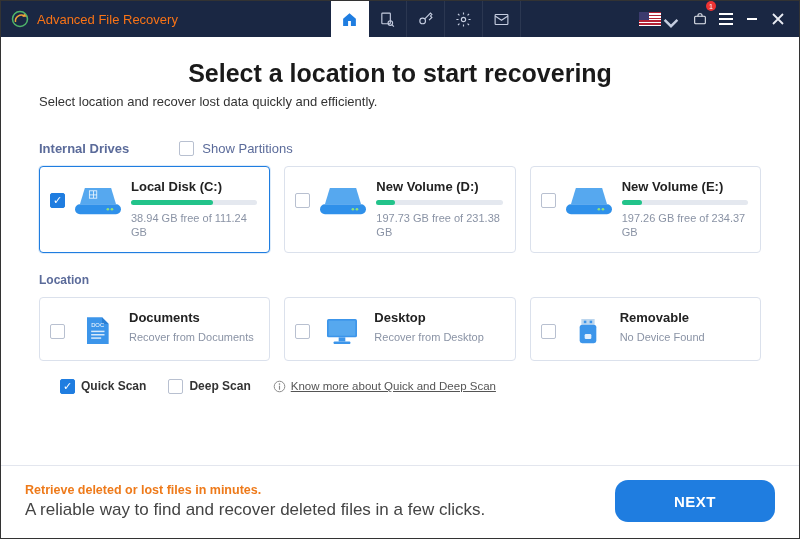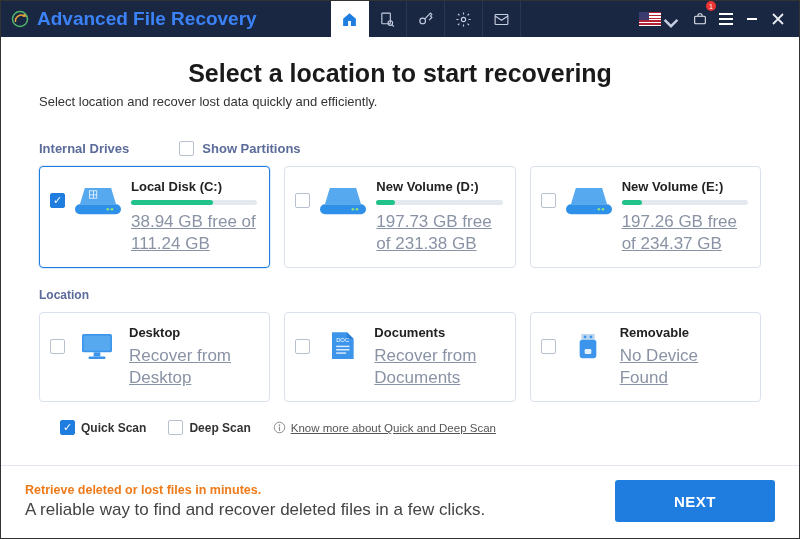--- a/index.html
+++ b/index.html
@@ -10,21 +10,21 @@
   }
   
   .titlebar {
     height: 36px; background: #1a2743; display: flex; align-items: center;
     color: #fff; position: relative;
   }
   .app-logo {
     width: 18px; height: 18px; margin: 0 8px 0 10px; position: relative;
   }
   .app-logo svg { width: 100%; height: 100%; }
-  .app-name { font-size: 19px; font-weight: 700; color: #3b82f6; }
+  .app-name { font-size: 13px; font-weight: 400; color: #f97316; }
   .mid-toolbar {
     position: absolute; left: 330px; top: 0; height: 36px; display: flex;
   }
   .tbtn {
     width: 38px; height: 36px; display: flex; align-items: center; justify-content: center;
     border-right: 1px solid rgba(255,255,255,.08); cursor: pointer;
   }
   .tbtn.active { background: #fff; }
   .tbtn svg { width: 17px; height: 17px; }
   .right-tools {
@@ -59,58 +59,58 @@
   .sect-row {
     display:flex; align-items:center; margin-top:32px; font-size:13px; color:#5b6b9a; font-weight:600;
   }
   .sect-label { margin-right: 50px; }
   .chk {
     width:15px; height:15px; border:1px solid #b8c0d0; border-radius:2px; background:#fff;
     display:inline-flex; align-items:center; justify-content:center; margin-right:8px; cursor:pointer;
   }
   .chk.checked { background:#1f7de0; border-color:#1f7de0; }
   .chk.checked::after { content:"✓"; color:#fff; font-size:11px; line-height:1; }
-  .chklabel { font-size:13px; color:#5b6b9a; font-weight:700; }
+  .chklabel { font-size:13px; color:#5b6b9a; font-weight:400; }
   .cards {
     display:flex; gap:14px; margin-top:10px;
   }
   .card {
     flex:1; border:1px solid #dbe1ec; border-radius:4px; padding:12px 12px 12px 10px;
     display:flex; align-items:flex-start; position:relative; cursor:pointer; background:#fff;
   }
   .card.selected { border:1.5px solid #1f7de0; box-shadow: 0 0 0 1px rgba(31,125,224,0.15); }
   .card .card-chk { margin-top:14px; margin-right:8px; flex:none; }
   .drive-icon { width:46px; height:34px; margin:4px 10px 0 2px; flex:none; }
   .loc-icon { width:40px; height:34px; margin:4px 12px 0 4px; flex:none; }
   .card-body { flex:1; min-width:0; }
   .card-title { font-size:13px; font-weight:700; color:#222; }
   .bar {
     height:5px; background:#e4e8ef; border-radius:3px; margin:6px 0 6px 0; position:relative; width:100%;
   }
   .bar-fill { position:absolute; left:0; top:0; bottom:0; background:#22c38a; border-radius:3px; }
-  .card-sub { font-size:17px; color:#8a93a5; line-height:1.3;text-decoration:underline; }
+  .card-sub { font-size:11px; color:#8a93a5; line-height:1.3; }
   .sect2 { margin-top:20px; font-size:12px; color:#5b6b9a; font-weight:600; }
   .scan-row {
     display:flex; align-items:center; margin-top:18px; font-size:12px; color:#333;margin-left:21px;
   }
   .scan-row .chk { margin-right:6px; }
   .scan-item { display:flex; align-items:center; margin-right:22px; }
   .info-icon { width:13px; height:13px; margin-right:5px; }
   .know-link { text-decoration:underline; font-size:11.5px; color:#555; cursor:pointer; }
   
   .footer {
     border-top:1px solid #e3e6ee; padding:14px 24px 16px 24px; display:flex; align-items:center;
     justify-content:space-between;
     gap:6px;
   }
   .footer-left .l1 { font-size:12.5px; font-weight:700; color:#ee7a1a; }
   .footer-left .l2 { font-size:17px; color:#444; margin-top:3px; }
   .next-btn {
     width:160px; height:42px; background:#1f7de0; color:#fff; font-size:15px; font-weight:700;
-    border:none; border-radius:3px; cursor:pointer; letter-spacing:.5px;
+    border:none; border-radius:13px; cursor:pointer; letter-spacing:.5px;
   }
 </style>
 </head>
 <body>
 
 <div class="window">
 
   <div class="titlebar">
     <div class="app-logo">
       <svg viewBox="0 0 24 24">
@@ -263,46 +263,46 @@
       </div>
     </div>
 
     <div class="sect2">Location</div>
 
     <div class="cards">
       <div class="card">
         <span class="chk card-chk"></span>
         <span class="loc-icon">
           <svg viewBox="0 0 48 40">
-              <rect x="6" y="6" width="36" height="22" rx="2" fill="#3c95ea"></rect>
-              <rect x="8" y="8" width="32" height="18" fill="#56a8ef"></rect>
-              <rect x="20" y="28" width="8" height="5" fill="#3c95ea"></rect>
-              <rect x="14" y="33" width="20" height="3" rx="1" fill="#3c95ea"></rect>
-            </svg>
-        </span>
-        <div class="card-body">
-          <div class="card-title">Desktop</div>
-          <div class="card-sub" style="margin-top:5px;">Recover from Desktop</div>
-        </div>
-      </div>
-      <div class="card">
-        <span class="chk card-chk"></span>
-        <span class="loc-icon">
-          <svg viewBox="0 0 48 40">
               <path d="M12 4 H30 L38 12 V36 H12 Z" fill="#3c95ea"></path>
               <path d="M30 4 V12 H38 Z" fill="#2a7fd4"></path>
               <text x="17" y="16" font-size="7" fill="#fff" font-family="Arial">DOC</text>
               <rect x="17" y="20" width="16" height="1.8" fill="#fff" opacity=".8"></rect>
               <rect x="17" y="24" width="16" height="1.8" fill="#fff" opacity=".8"></rect>
               <rect x="17" y="28" width="12" height="1.8" fill="#fff" opacity=".8"></rect>
             </svg>
         </span>
         <div class="card-body">
           <div class="card-title">Documents</div>
           <div class="card-sub" style="margin-top:5px;">Recover from Documents</div>
+        </div>
+      </div>
+      <div class="card">
+        <span class="chk card-chk"></span>
+        <span class="loc-icon">
+          <svg viewBox="0 0 48 40">
+              <rect x="6" y="6" width="36" height="22" rx="2" fill="#3c95ea"></rect>
+              <rect x="8" y="8" width="32" height="18" fill="#56a8ef"></rect>
+              <rect x="20" y="28" width="8" height="5" fill="#3c95ea"></rect>
+              <rect x="14" y="33" width="20" height="3" rx="1" fill="#3c95ea"></rect>
+            </svg>
+        </span>
+        <div class="card-body">
+          <div class="card-title">Desktop</div>
+          <div class="card-sub" style="margin-top:5px;">Recover from Desktop</div>
         </div>
       </div>
       <div class="card">
         <span class="chk card-chk"></span>
         <span class="loc-icon">
           <svg viewBox="0 0 48 40">
               <rect x="16" y="6" width="16" height="7" fill="#bcd6ee"></rect>
               <rect x="19" y="8" width="3" height="3" fill="#3c95ea"></rect>
               <rect x="26" y="8" width="3" height="3" fill="#3c95ea"></rect>
               <rect x="14" y="13" width="20" height="22" rx="3" fill="#3c95ea"></rect>

